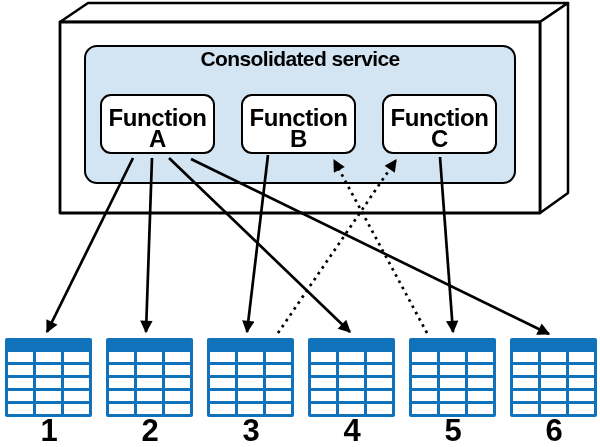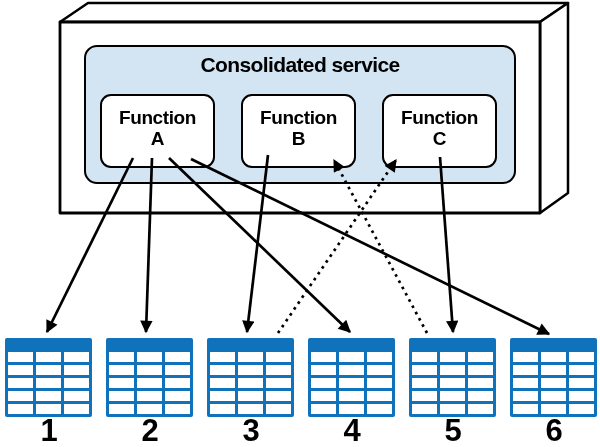--- a/index.html
+++ b/index.html
@@ -11,28 +11,28 @@
   .arrow-layer { z-index:6; pointer-events:none; }
   .box-layer { z-index:1; }
 
   
   .service {
     position:absolute; left:84px; top:45px; width:432px; height:139px;
     background:#d3e4f2; border:2.4px solid #000; border-radius:13px;
     box-sizing:border-box; z-index:2;
   }
   .service-title {
-    text-align:center; margin-top:6px; font-size:21px; font-weight:bold;
+    text-align:center; font-size:21px; font-weight:bold;
     letter-spacing:-0.6px; color:#000; white-space:nowrap;
   }
   .func-box {
-    position:absolute; top:47px; width:115px; height:74px;
+    position:absolute; top:47px; width:115px; height:60px;
     background:#fff; border:2.4px solid #000; border-radius:11px;
     box-sizing:border-box; text-align:center; font-weight:bold;
-    font-size:19px; letter-spacing:-0.4px; line-height:21px; padding-top:11px;
+    font-size:24px; letter-spacing:-0.4px; line-height:21px; padding-top:11px;
     color:#000;
   }
   .func-a { left:14px; }
   .func-b { left:155px; }
   .func-c { left:296px; }
 
   
   .dbtable {
     position:absolute; top:338px; width:87px; height:79px;
     background:#1072ba; border-radius:2px; padding:3px;

